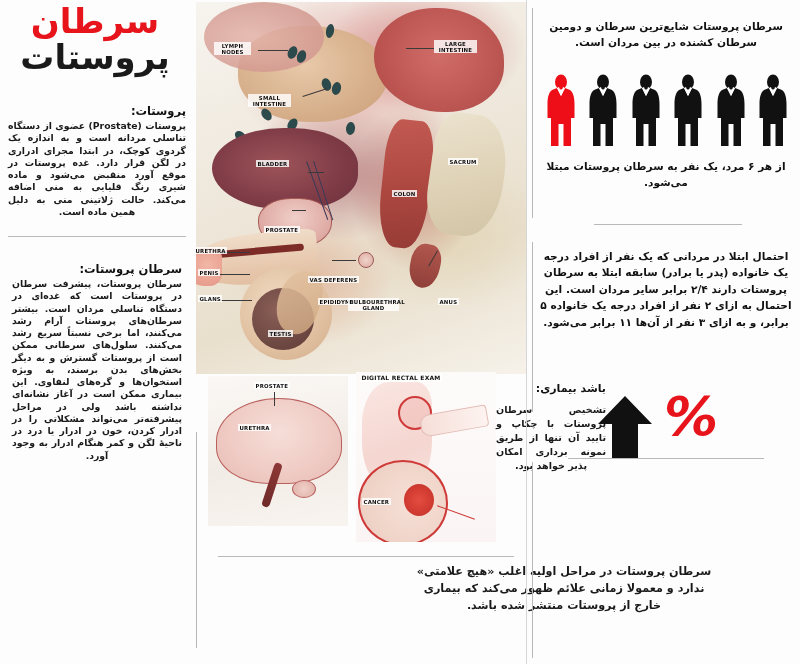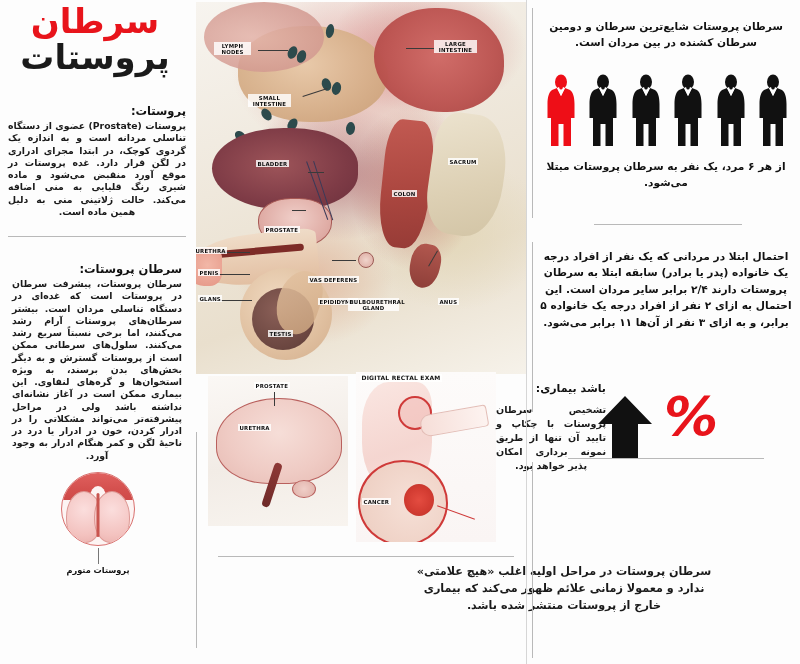--- a/index.html
+++ b/index.html
@@ -410,30 +410,20 @@
 
     <div class="divider-h" style="left:8px; top:236px; width:178px;"></div>
 
     <div id="prostate-cancer" class="rtl">
       <div class="para-head">سرطان پروستات:</div>
       <div class="para-body">سرطان پروستات، پیشرفت سرطان در پروستات است که غده‌ای در دستگاه تناسلی مردان است. بیشتر سرطان‌های پروستات آرام رشد می‌کنند، اما برخی نسبتاً سریع رشد می‌کنند. سلول‌های سرطانی ممکن است از پروستات گسترش و به دیگر بخش‌های بدن برسند، به ویژه استخوان‌ها و گره‌های لنفاوی. این بیماری ممکن است در آغاز نشانه‌ای نداشته باشد ولی در مراحل پیشرفته‌تر می‌تواند مشکلاتی را در ادرار کردن، خون در ادرار یا درد در ناحیهٔ لگن و کمر هنگام ادرار به وجود آورد.</div>
     </div>
 
     <div id="prostate-compare">
       <div class="pc-row">
-        <div class="pc-item swollen">
-          <div class="pc-circle">
-            <div class="pc-top"></div>
-            <div class="pc-gland-l"></div>
-            <div class="pc-gland-r"></div>
-            <div class="pc-urethra"></div>
-          </div>
-          <div class="pc-stem"></div>
-          <div class="pc-label">پروستات متورم</div>
-        </div>
       </div>
     </div>
 
   </div>
 
   <div class="divider-v" style="left:196px; top:432px; height:216px;"></div>
 
   <div id="center-col">
 
     <div id="anat-main">

